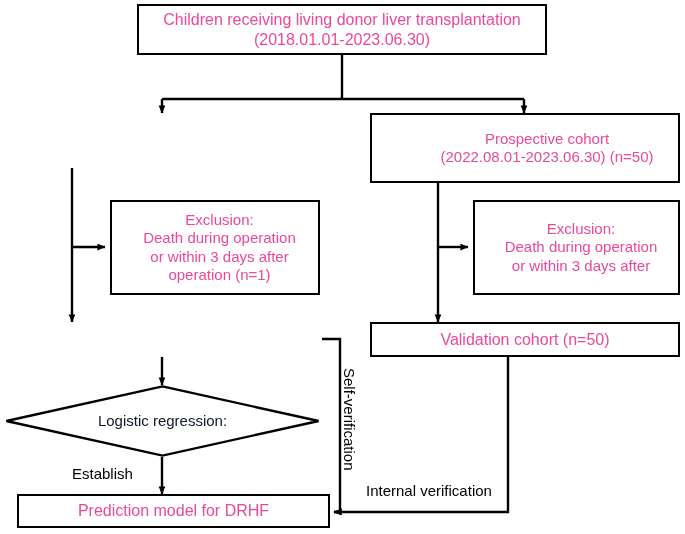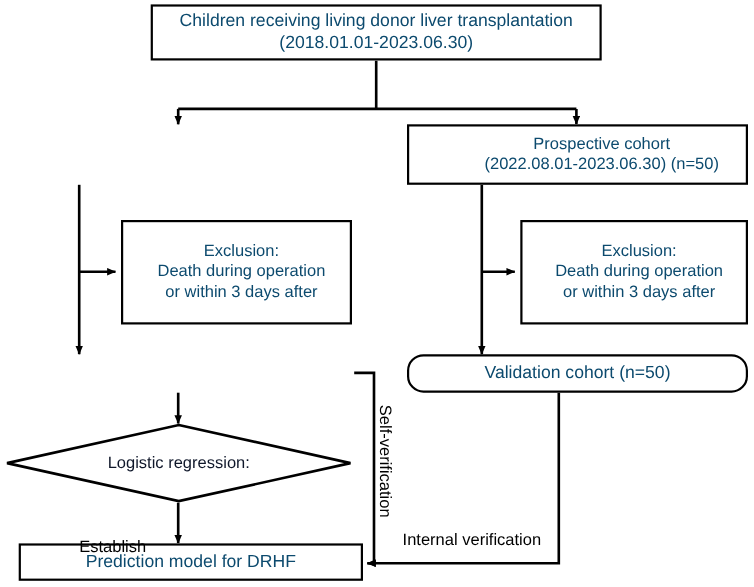--- a/index.html
+++ b/index.html
@@ -20,21 +20,21 @@
     left: 0;
     top: 0;
     width: 685px;
     height: 534px;
   }
   .node {
     position: absolute;
     box-sizing: border-box;
     border: 2px solid #000000;
     background: #ffffff;
-    color: #0c4a6e;
+    color: #ec4899;
     display: flex;
     flex-direction: column;
     justify-content: center;
     line-height: 1.22;
     z-index: 2;
   }
   .node.centered {
     align-items: center;
     text-align: center;
   }
@@ -126,54 +126,55 @@
       <path d="M 508,357 L 508,512 L 334,512" marker-end="url(#arrowhead)"></path>
     </g>
   </svg>
 
   <div class="node centered fs16" style="left:137px; top:4px; width:410px; height:51px;">
     <div class="line">Children receiving living donor liver transplantation</div>
     <div class="line">(2018.01.01-2023.06.30)</div>
   </div>
 
 
-  <div class="node centered fs15" style="left:370px; top:113px; width:310px; height:55px;padding-left:44px;">
+  <div class="node centered fs15" style="left:370px; top:113px; width:310px; height:70px;padding-left:44px;">
     <div class="line">Prospective cohort</div>
     <div class="line">(2022.08.01-2023.06.30) (n=50)</div>
   </div>
 
   <div class="node leftalign fs15" style="left:110px; top:200px; width:210px; height:95px;">
     <div class="line">Exclusion:</div>
     <div class="line">Death during operation</div>
     <div class="line">or within 3 days after</div>
+    <div class="line">operation (n=1)</div>
   </div>
 
   <div class="node leftalign fs15" style="left:473px; top:200px; width:207px; height:95px;">
     <div class="line">Exclusion:</div>
     <div class="line">Death during operation</div>
     <div class="line">or within 3 days after</div>
   </div>
 
 
-  <div class="node centered fs16" style="left:370px; top:322px; width:310px; height:35px;border-radius:15px;">
+  <div class="node centered fs16" style="left:370px; top:322px; width:310px; height:35px;">
     <div class="line">Validation cohort (n=50)</div>
   </div>
 
   <div class="diamond-wrap" style="left:5px; top:385px; width:315px; height:72px;">
     <svg width="315" height="72" viewBox="0 0 315 72">
       <polygon points="157.5,1.4 313.6,36 157.5,70.6 1.4,36" fill="#ffffff" stroke="#000000" stroke-width="2.4" stroke-linejoin="miter"></polygon>
     </svg>
     <div class="diamond-label fs15">
       <div class="line">Logistic regression:</div>
     </div>
   </div>
 
   <div class="node centered fs16" style="left:17px; top:494px; width:313px; height:34px;">
     <div class="line">Prediction model for DRHF</div>
   </div>
 
-  <div class="edge-label fs15" style="left:72px; top:465px;margin-top:24px;">Establish</div>
+  <div class="edge-label fs15" style="left:72px; top:465px;">Establish</div>
 
   <div class="edge-label vertical fs15" style="left:358px; top:368px;">Self-verification</div>
 
   <div class="edge-label fs15" style="left:366px; top:482px;">Internal verification</div>
 
 </div>
 
 </body></html>

